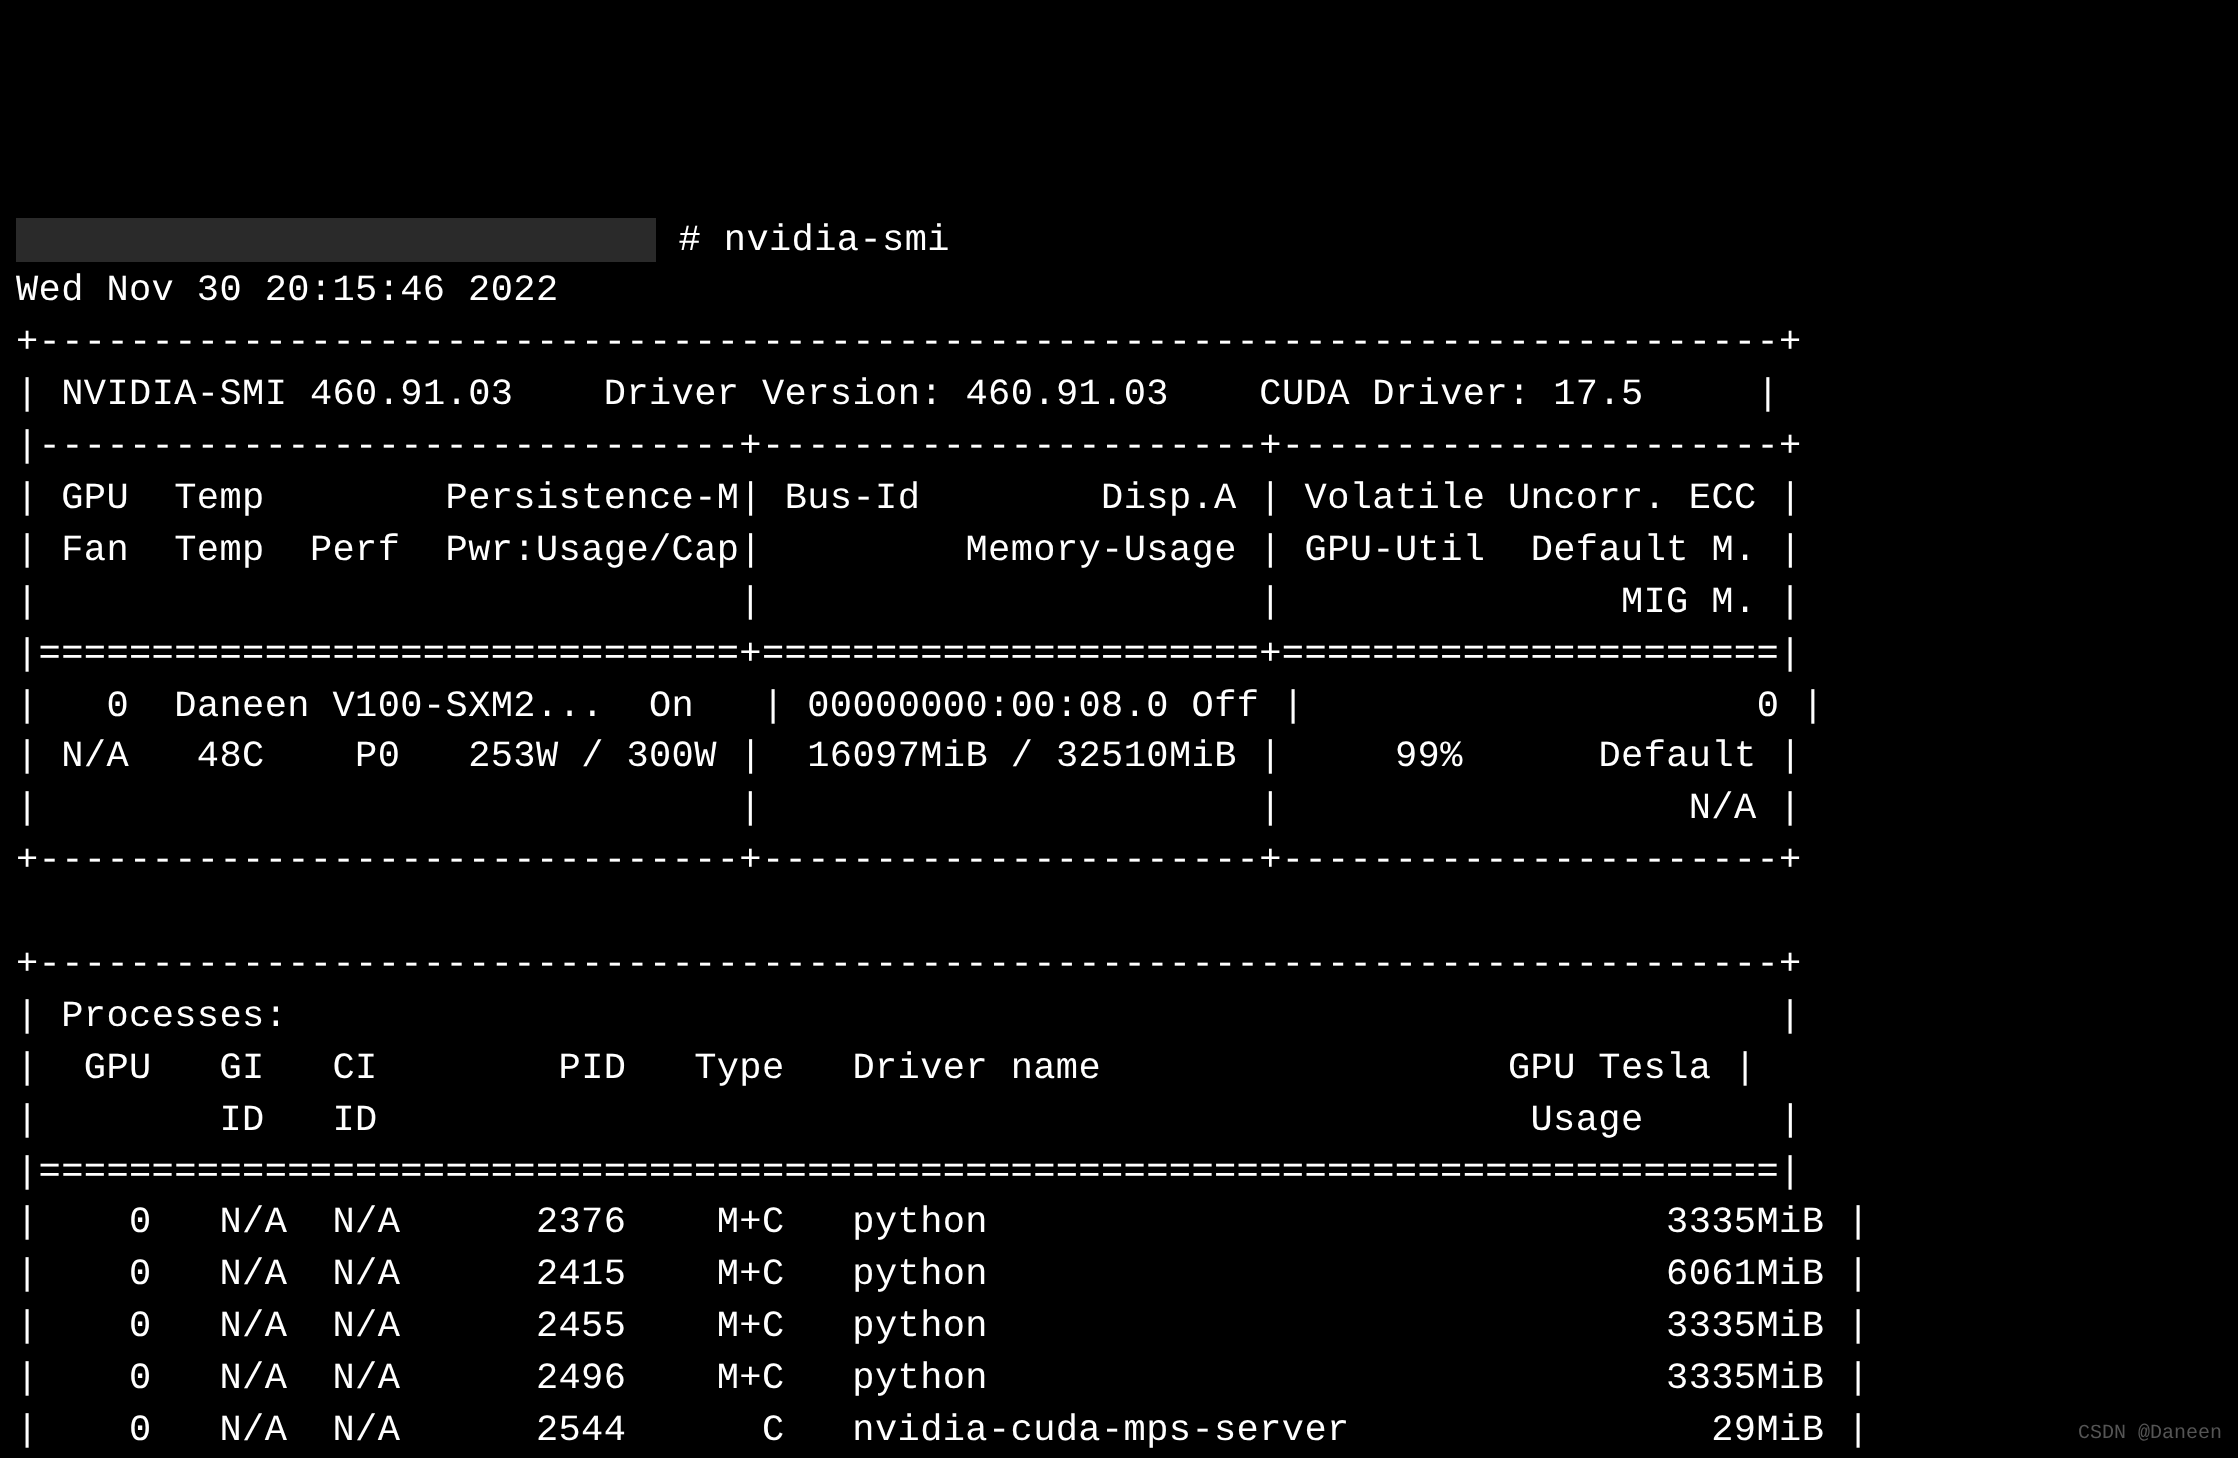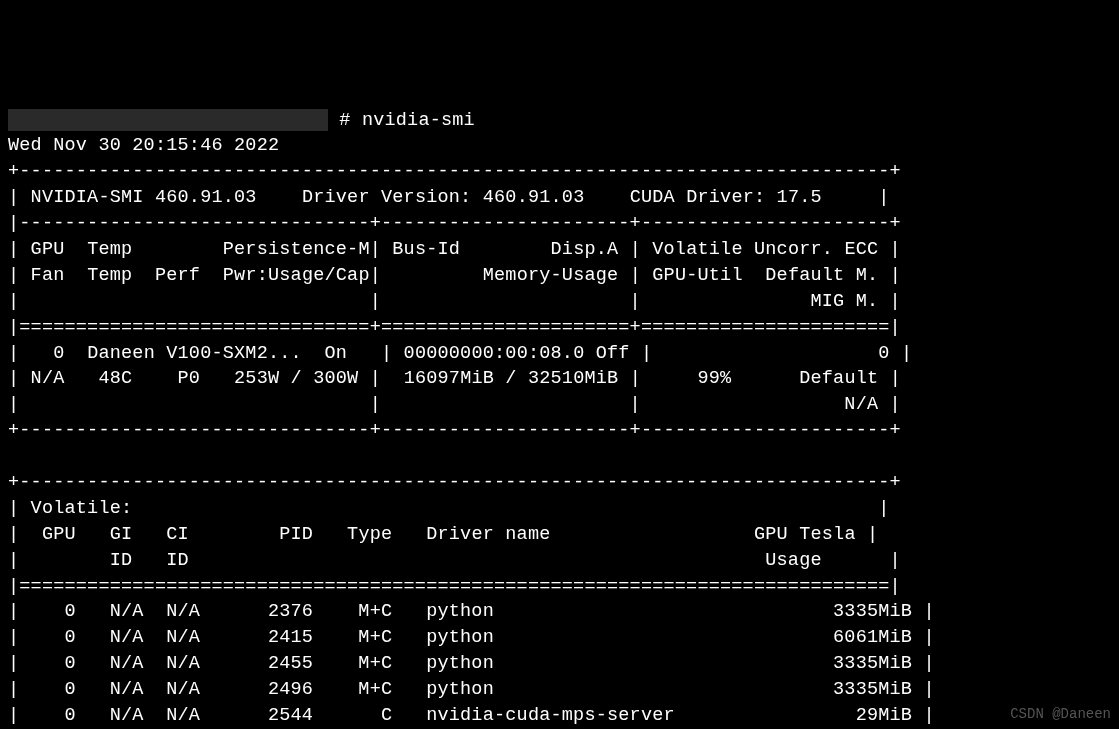--- a/index.html
+++ b/index.html
@@ -10,21 +10,21 @@
       line-height: 1.4;
       margin: 0;
       padding: 4px 8px;
       white-space: pre;
       letter-spacing: 0.2px;
     }
     .watermark {
       position: absolute;
       right: 8px;
       bottom: 4px;
-      font-size: 14px;
+      font-size: 10px;
       color: #555;
       letter-spacing: 0;
       text-align: center;
     }
     .redacted {
       display: inline-block;
       width: 320px;
       height: 22px;
       background: #2a2a2a;
       vertical-align: middle;
@@ -43,21 +43,21 @@
 <span>| <span>GPU</span>  <span>Temp</span>        <span>Persistence-M</span>| <span>Bus-Id</span>        <span>Disp.A</span> | <span>Volatile Uncorr. ECC</span> |</span>
 <span>| <span>Fan</span>  <span>Temp</span>  <span>Perf</span>  <span>Pwr:Usage/Cap</span>|         <span>Memory-Usage</span> | <span>GPU-Util</span>  <span>Default M.</span> |</span>
 <span>|                               |                      |               <span>MIG M.</span> |</span>
 <span>|===============================+======================+======================|</span>
 <span>|   <span>0</span>  <span>Daneen V100-SXM2...</span>  <span>On</span>   | <span>00000000:00:08.0</span> <span>Off</span> |                    <span>0</span> |</span>
 <span>| <span>N/A</span>   <span>48C</span>    <span>P0</span>   <span>253W</span> / <span>300W</span> |  <span>16097MiB</span> / <span>32510MiB</span> |     <span>99%</span>      <span>Default</span> |</span>
 <span>|                               |                      |                  <span>N/A</span> |</span>
 <span>+-------------------------------+----------------------+----------------------+</span>
                                                                                
 <span>+-----------------------------------------------------------------------------+</span>
-<span>| <span>Volatile:</span>                                                                  |</span>
+<span>| <span>Processes:</span>                                                                  |</span>
 <span>|  <span>GPU</span>   <span>GI</span>   <span>CI</span>        <span>PID</span>   <span>Type</span>   <span>Driver name</span>                  <span>GPU Tesla</span> |</span>
 <span>|        <span>ID</span>   <span>ID</span>                                                   <span>Usage</span>      |</span>
 <span>|=============================================================================|</span>
 <span>|    0   N/A  N/A      2376    M+C   python                              3335MiB |
 |    0   N/A  N/A      2415    M+C   python                              6061MiB |
 |    0   N/A  N/A      2455    M+C   python                              3335MiB |
 |    0   N/A  N/A      2496    M+C   python                              3335MiB |
 |    0   N/A  N/A      2544      C   nvidia-cuda-mps-server                29MiB |
 </span></div>
 <div class="watermark">CSDN @Daneen</div>

